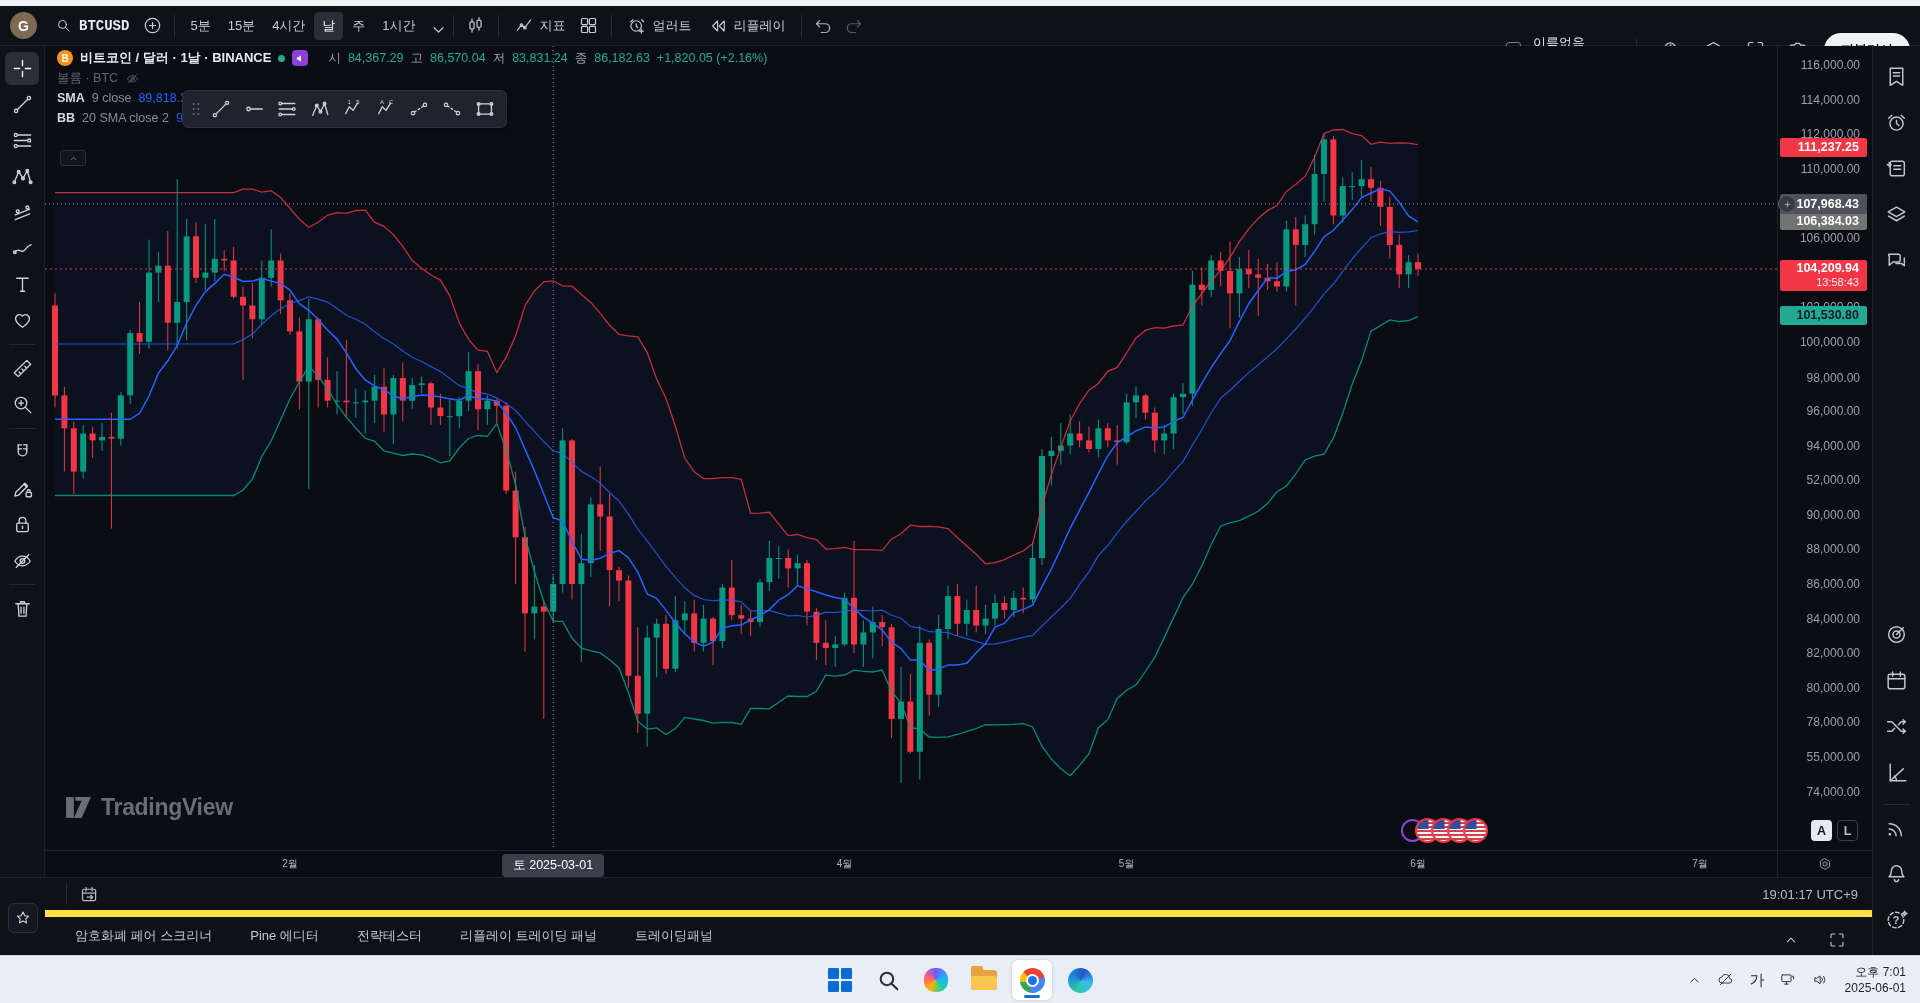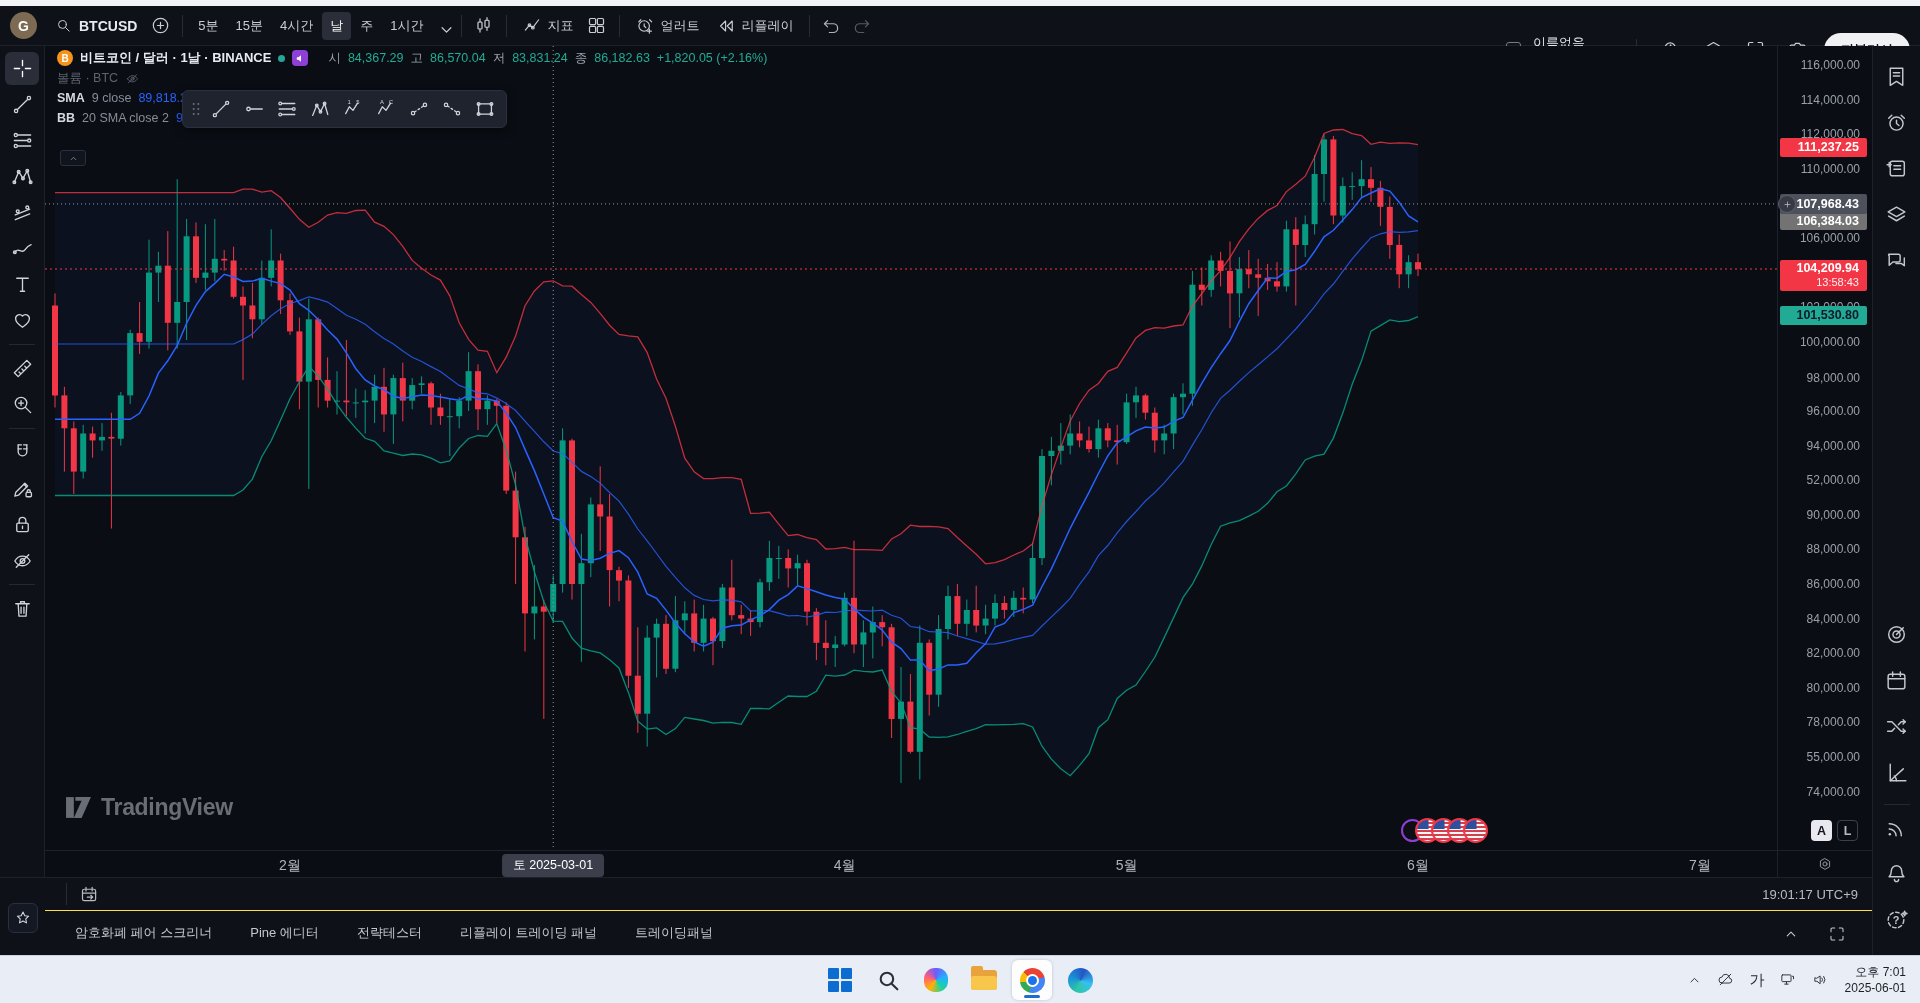--- a/index.html
+++ b/index.html
@@ -9,21 +9,21 @@
   .ic{fill:none;stroke:currentColor;stroke-width:1.4;stroke-linecap:round;stroke-linejoin:round;display:block;}
   .vdiv{width:1px;height:22px;background:#252b38;margin:0 7px;flex:none;}
   
   #top-strip{position:absolute;top:0;left:0;right:0;height:6px;background:#f1f3f6;}
   #toolbar{position:absolute;top:6px;left:0;right:0;height:40px;background:#0e1117;
            border-bottom:1px solid #1c212c;display:flex;align-items:center;padding:0 10px;}
   .tbgrp{display:flex;align-items:center;gap:1px;}
   #tb-right{margin-left:auto;display:flex;align-items:center;gap:12px;margin-top:48px;}
   .avatar{width:27px;height:27px;border-radius:50%;background:#7d6a52;color:#fff;font-weight:700;
           display:flex;align-items:center;justify-content:center;font-size:14px;margin-right:10px;}
-  .symbtn{display:flex;align-items:center;gap:7px;padding:4px 8px;color:#e8eaf0;font-weight:700;font-size:14px;}
+  .symbtn{display:flex;align-items:center;gap:7px;padding:4px 8px;color:#e8eaf0;font-weight:700;font-size:14px;font-family:Liberation Mono, monospace;}
   .symbtn .ic{width:17px;height:17px;color:#c9ccd4;}
   .icbtn{width:30px;height:30px;display:flex;align-items:center;justify-content:center;color:#c9ccd4;border-radius:4px;}
   .icbtn .ic{width:21px;height:21px;}
   .tbtn{font-size:13px;color:#c9ccd4;padding:5px 8px;border-radius:4px;display:flex;align-items:center;gap:6px;}
   .tbtn.active{background:#2a2e39;color:#fff;}
   .tbtn .ic{width:20px;height:20px;}
   .dim{color:#565b66;}
   .savebox{display:flex;flex-direction:column;align-items:center;line-height:1.1;}
   .savebox .nm{font-size:13px;color:#e6e8ee;}
   .savebox .sv{font-size:11px;color:#2962ff;}
@@ -82,32 +82,32 @@
   .axis-badge .sub{font-size:11px;font-weight:400;opacity:.92;}
   .axplus{position:absolute;left:-2px;top:50%;transform:translateY(-50%);width:18px;height:18px;border-radius:50%;
           background:#363a45;border:1px solid #5a606c;display:flex;align-items:center;justify-content:center;color:#d4d7de;}
   .axplus .ic{width:11px;height:11px;}
   #albtns{position:absolute;right:14px;top:774px;display:flex;gap:5px;}
   .albtn{width:21px;height:21px;border-radius:4px;font-size:12.5px;font-weight:700;display:flex;align-items:center;justify-content:center;}
   .albtn.a{background:#e7e9ee;color:#14161c;}
   .albtn.l{border:1px solid #3a4050;color:#b6bac3;background:transparent;}
   
   #taxis{position:absolute;left:45px;top:850px;width:1732px;height:27px;border-top:1px solid #1c212c;background:#0a0d13;}
-  .month{position:absolute;top:6px;transform:translateX(-50%);font-size:14px;color:#aeb3bd;}
+  .month{position:absolute;top:6px;transform:translateX(-50%);font-size:10px;color:#aeb3bd;}
   .dbadge{position:absolute;top:3px;transform:translateX(-50%);background:#3a3f4b;color:#fff;padding:3px 11px;
           border-radius:4px;font-size:12.5px;z-index:2;white-space:nowrap;}
   #corner{position:absolute;left:1777px;top:850px;width:95px;height:27px;border-top:1px solid #1c212c;border-left:1px solid #1c212c;
           display:flex;align-items:center;justify-content:center;color:#9aa0ab;background:#0a0d13;}
   #corner .ic{width:16px;height:16px;}
   #bottom-bar{position:absolute;left:45px;top:877px;width:1827px;height:33px;background:#0e1117;border-top:1px solid #1c212c;
               display:flex;align-items:center;padding-left:14px;}
   .range{font-size:13px;color:#b6bac3;padding:4px 8px;font-weight:600;}
   #bclock{margin-left:auto;margin-right:14px;font-size:13px;color:#b6bac3;}
   #calbtn{color:#b6bac3;}
-  #tabs-bar{position:absolute;left:45px;top:910px;width:1827px;height:45px;background:#0e1117;border-top:1px solid #fde047;
+  #tabs-bar{position:absolute;left:45px;top:910px;width:1827px;height:45px;background:#0e1117;border-top:7px solid #fde047;
             display:flex;align-items:center;padding-left:30px;gap:38px;}
   .ftab{font-size:13px;color:#c3c7d0;white-space:nowrap;}
   #tabs-right{position:absolute;right:20px;top:0;height:45px;display:flex;align-items:center;gap:16px;color:#9aa0ab;}
   #tabs-right .ic{width:18px;height:18px;}
   #blcorner{position:absolute;left:0;top:877px;width:45px;height:78px;background:#0e1117;border-top:1px solid #1c212c;}
   
   #right-rail{position:absolute;left:1872px;top:46px;width:48px;height:909px;background:#0e1117;border-left:1px solid #1c212c;
               display:flex;flex-direction:column;align-items:center;padding:12px 0 8px;}
   .rtool{width:36px;height:36px;margin-bottom:10px;display:flex;align-items:center;justify-content:center;color:#c2c6cf;flex:none;}
   .rtool .ic{width:25px;height:25px;}

